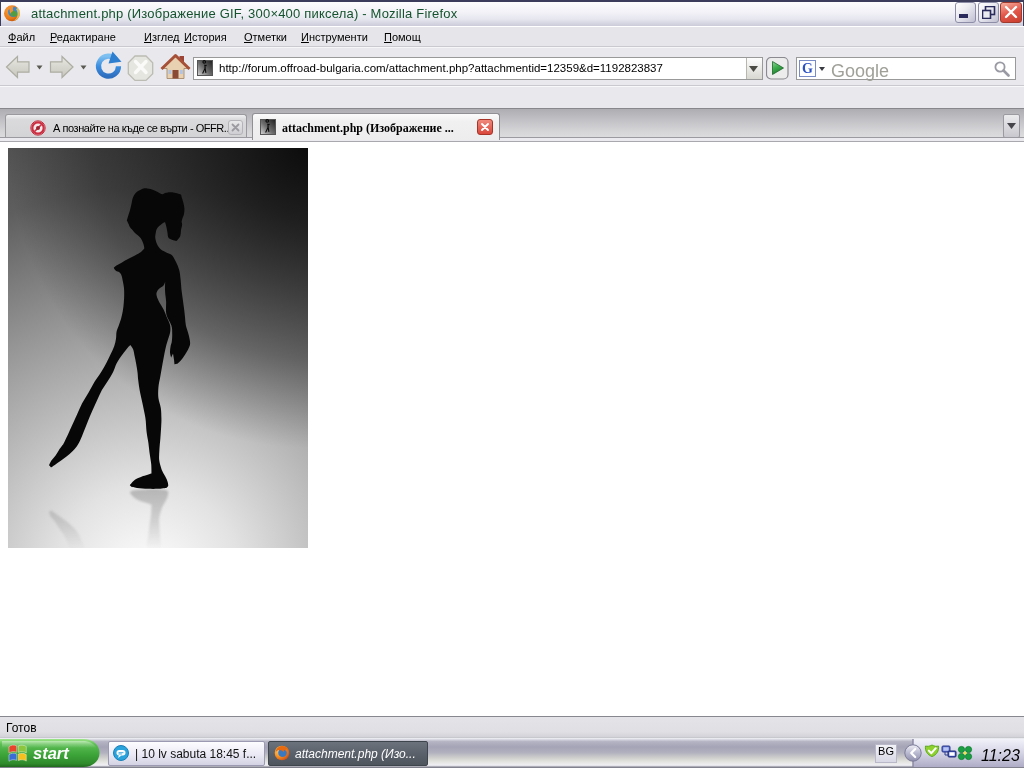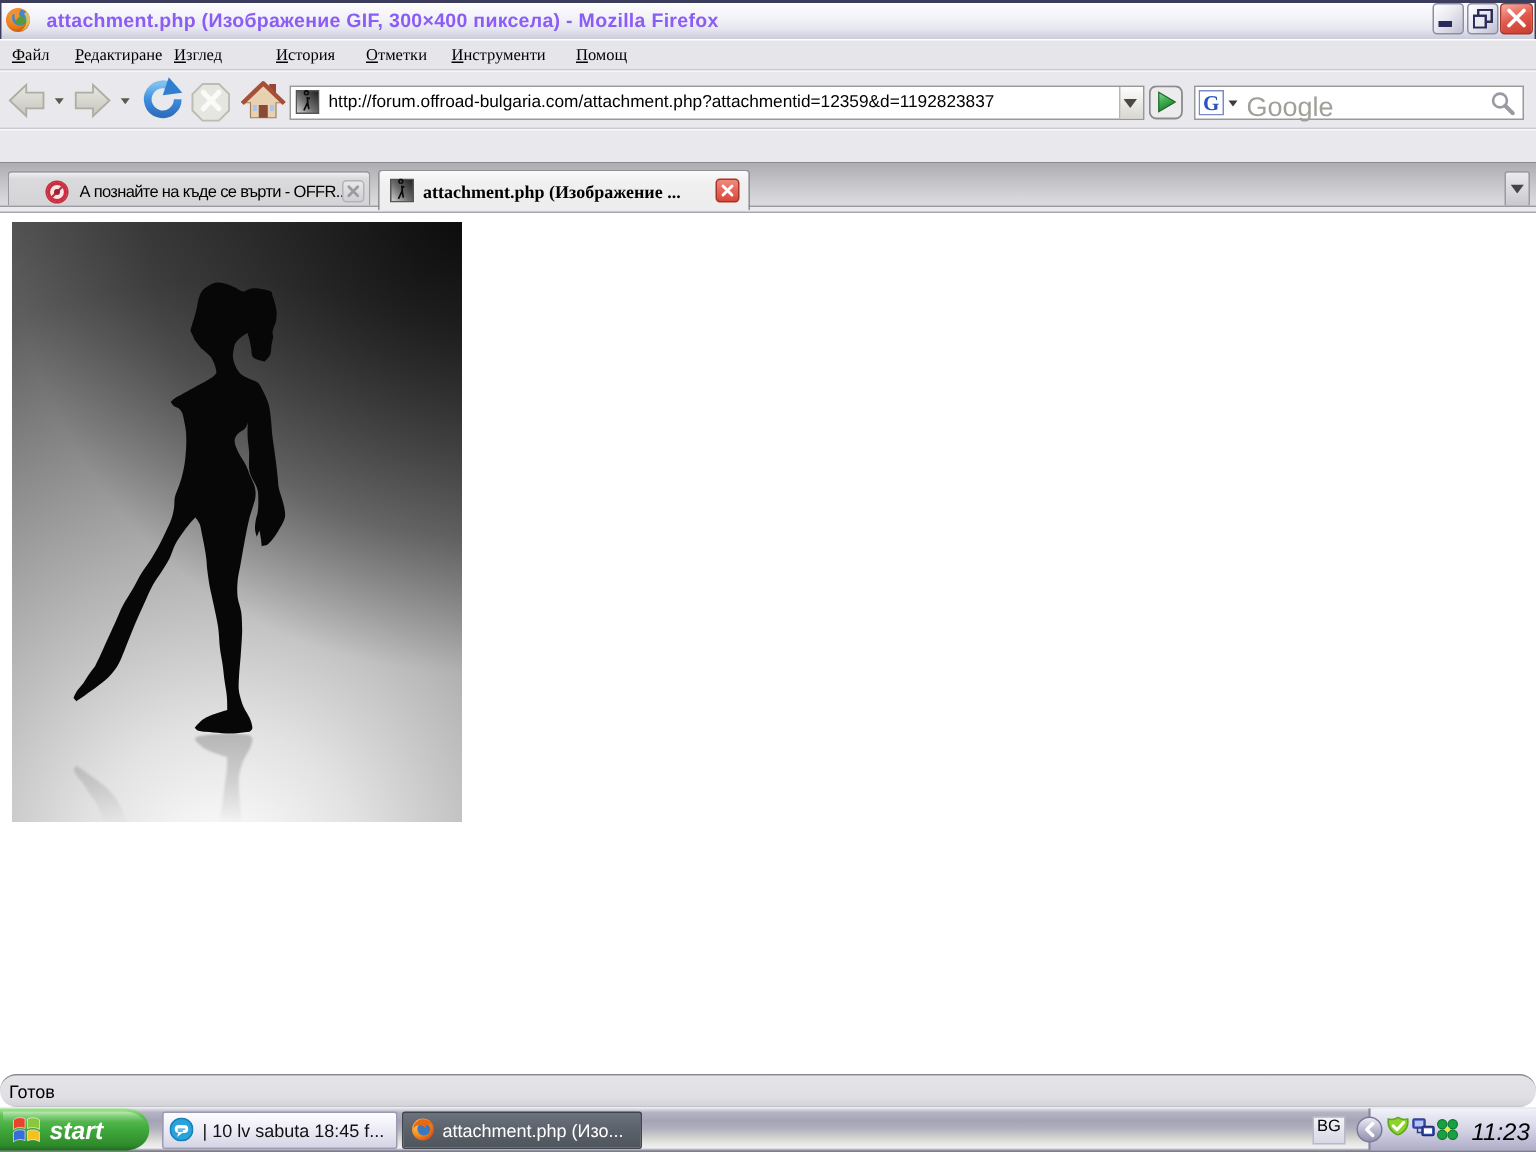--- a/index.html
+++ b/index.html
@@ -5,30 +5,30 @@
   * { margin:0; padding:0; box-sizing:border-box; }
   html,body { width:1024px; height:768px; overflow:hidden; font-family:"Liberation Sans", sans-serif; }
   body { background:#fff; position:relative; }
   .abs { position:absolute; }
 
   
   #titlebar { left:0; top:0; width:1024px; height:26px;
     background:linear-gradient(#fdfdfe 0%, #f3f3f8 40%, #e6e6ef 72%, #cbcbda 100%);
     border-top:2px solid #3c3c5c; border-left:1px solid #3c3c5c; border-right:1px solid #3c3c5c;
   }
-  #titletext { left:31px; top:6px; font-size:13px; font-weight:bold; color:#8b5cf6; white-space:nowrap; letter-spacing:0.2px; }
+  #titletext { left:31px; top:6px; font-size:13px; font-weight:normal; color:#14532d; white-space:nowrap; letter-spacing:0.2px; }
 
   .winbtn { top:2px; width:21px; height:21px; border-radius:3px; border:1px solid #8d8da8; }
   #btnmin  { left:955px; background:linear-gradient(135deg,#ffffff 0%,#e9e9f0 45%,#c0bfd2 100%); }
   #btnrest { left:978px; background:linear-gradient(135deg,#ffffff 0%,#e9e9f0 45%,#c0bfd2 100%); }
   #btnclose{ left:1000px; width:22px; background:linear-gradient(160deg,#f6b0a0 0%,#e2574b 50%,#c93d2e 100%); border-color:#9e3a2e; }
   #minglyph { left:959px; top:14px; width:9px; height:4px; background:#29295c; }
 
   #menubar { left:0px; top:27px; width:1024px; height:20px; background:#e6e6ea; font-size:11px; color:#000; }
-  .mi { position:absolute; top:4px;font-family:Liberation Serif, serif; }
+  .mi { position:absolute; top:4px; }
   .mi u { text-decoration:underline; }
 
   #toolbar { left:0px; top:47px; width:1024px; height:38px; background:#e9e9ed; border-top:1px solid #f6f6f8; box-shadow:0 -1px 0 #c9c9cf; }
   #bookbar { left:0px; top:85px; width:1024px; height:23px; background:#e9e9ed; border-top:1px solid #c9c9cf; box-shadow:inset 0 1px 0 #f8f8fa; }
 
   #urlbar { left:193px; top:57px; width:570px; height:23px; background:#fff; border:1px solid #999; }
   #urltext { left:219px; top:62px; font-size:11.5px; color:#000; white-space:nowrap; }
   #urldrop { left:746px; top:58px; width:16px; height:21px; background:linear-gradient(#fdfdfd,#d8d7d0); border-left:1px solid #b8b7ae; }
   #searchbox { left:796px; top:57px; width:220px; height:23px; background:#fff; border:1px solid #999; }
   #searchtext { left:831px; top:61px; font-size:18px; color:#a0a099; }
@@ -43,21 +43,21 @@
   .tabtxt { position:absolute; white-space:nowrap; overflow:hidden; color:#000; }
   #tabdrop { left:1003px; top:114px; width:17px; height:24px; background:linear-gradient(#ebebee,#c8c8ce); border:1px solid #9a9aa0; border-radius:2px; }
   #underline { left:0px; top:137px; width:1024px; height:5px; background:#ebebef; border-top:1px solid #9a9aa0; border-bottom:1px solid #a8a8ae; }
 
   
   #content { left:0px; top:142px; width:1024px; height:574px; background:#ffffff; }
 
   
   #statusbar { left:0px; top:716px; width:1024px; height:22px;
     background:linear-gradient(#e4e4e8 0%,#e0e0e4 70%,#d2d2d8 96%,#b8b8c0 100%);
-    border-top:1px solid #87878f; font-size:12px; color:#000;border-radius:11px; }
+    border-top:1px solid #87878f; font-size:12px; color:#000; }
 
   
   #taskbar { left:0; top:738px; width:1024px; height:30px;
     background:linear-gradient(#f2f2f8 0%, #b4b4c4 12%, #a4a4b6 30%, #b0b0be 48%, #cdcdcc 65%, #e5e5e1 80%, #f0f0f6 91%, #8a8a96 97%, #787886 100%); }
   .taskbtn { position:absolute; top:741px; height:25px; border-radius:2px; font-size:12px; }
   #task1 { left:108px; width:157px; background:linear-gradient(#fdfdff 0%,#ecebf6 50%,#d4d3e4 100%); border:1px solid #9b9ab2; color:#111; }
   #task2 { left:268px; width:160px; background:linear-gradient(#6c727c 0%,#5a616a 50%,#4e555d 100%); border:1px solid #3f454c; color:#fff; }
   #clock { left:981px; top:747px; font-size:16px; color:#000;font-style:italic; }
   #bgbox { left:875px; top:744px; width:22px; height:19px; background:linear-gradient(#f2f2f8,#d8d8e6); border:1px solid #b8b8c8; font-size:11px; color:#000; text-align:center; }
 </style>
@@ -88,21 +88,21 @@
 <circle cx="9" cy="9.3" r="8" fill="url(#ffbase)"></circle>
 <circle cx="10.3" cy="7.8" r="5.3" fill="#4088c8"></circle>
 <path d="M7.5,11.5 c2.5,1.5 5.2,1.2 7.2,-0.6 c-0.2,-2 -1.3,-3.4 -3.2,-4 c-1.9,-0.6 -3.2,0.4 -4,2.2 Z" fill="#58a028" opacity="0.85"></path>
 <path d="M10.8,2.6 c-1.7,-0.9 -4.3,-0.8 -6,0.3 c-1.5,1 -2.6,2.5 -2.9,4.3 c1.3,-1.3 3,-1.9 4.9,-1.6 c-0.4,1.5 -0.1,3 0.9,4.2 c0.4,-1.3 1.3,-2.2 2.6,-2.7 c-0.8,-1.5 -0.6,-3.1 0.5,-4.5 Z" fill="#f09030"></path>
 <path d="M14.8,3.6 a8,8 0 0 1 1.9,7.6 c-0.9,2.9 -3.3,5 -6.3,5.6 c2.1,-1.1 3.5,-2.8 4,-5 c0.5,-2.3 0.1,-4.6 -1.4,-6.6 Z" fill="#ecd468" opacity="0.75"></path>
 </svg>
 
 <div class="abs" id="menubar">
   <span class="mi" style="left:8px"><u>Ф</u>айл</span>
   <span class="mi" style="left:50px"><u>Р</u>едактиране</span>
-  <span class="mi" style="left:116px"><u>И</u>зглед</span>
+  <span class="mi" style="left:144px"><u>И</u>зглед</span>
   <span class="mi" style="left:184px"><u>И</u>стория</span>
   <span class="mi" style="left:244px"><u>О</u>тметки</span>
   <span class="mi" style="left:301px"><u>И</u>нструменти</span>
   <span class="mi" style="left:384px"><u>П</u>омощ</span>
 </div>
 
 <div class="abs" id="toolbar"></div>
 <div class="abs" id="bookbar"></div>
 <svg class="abs" id="navicons" style="left:0px; top:48px;" width="193" height="43" viewBox="0 0 193 43">
 <defs>
@@ -279,21 +279,21 @@
 <path d="M9.8,2.4 C12.6,1.2 15.6,1.5 17.8,3.0 L17.8,9.5 C15.6,8.0 12.6,7.7 9.8,8.9 Z" fill="#8cc63f" stroke="#fff" stroke-width="0.4"></path>
 <path d="M0.5,11.3 C2.6,9.5 5.4,9.2 8.2,10.4 L8.2,16.9 C5.4,15.7 2.6,16.0 0.5,17.8 Z" fill="#3a6cd8" stroke="#fff" stroke-width="0.4"></path>
 <path d="M9.8,10.5 C12.6,9.3 15.6,9.6 17.8,11.1 L17.8,17.6 C15.6,16.1 12.6,15.8 9.8,17.0 Z" fill="#f6c01e" stroke="#fff" stroke-width="0.4"></path>
 </g>
 <text x="33" y="21" font-family="Liberation Sans" font-size="16.5" font-weight="bold" font-style="italic" fill="#ffffff">start</text>
 </svg>
 <div class="abs taskbtn" id="task1">
     <span style="position:absolute; left:26px; top:5px;">| 10 lv sabuta 18:45 f...</span>
   </div>
 <div class="abs taskbtn" id="task2">
-    <span style="position:absolute; left:26px; top:5px;">attachment.php (Изо...</span>
+    <span style="position:absolute; left:26px; top:5px;font-style:italic;">attachment.php (Изо...</span>
   </div>
 <svg class="abs" id="task1ico" style="left:113px; top:745px;" width="16" height="16" viewBox="0 0 16 16">
 <circle cx="8" cy="8" r="7.5" fill="#2aa3dc"></circle>
 <circle cx="8" cy="8" r="7.5" fill="none" stroke="#1a7fb8" stroke-width="1"></circle>
 <rect x="3.5" y="5" width="9" height="5.4" rx="2.7" fill="#fff"></rect>
 <path d="M6,10 L5,13 L8.5,10.4 Z" fill="#fff"></path>
 <path d="M5.5,7.7 h5 M5.5,9 h3.4" stroke="#2aa3dc" stroke-width="0.9"></path>
 </svg>
 <svg class="abs" id="task2ico" style="left:274px; top:745px;" width="16" height="16" viewBox="0 0 16 16">
 <defs>

